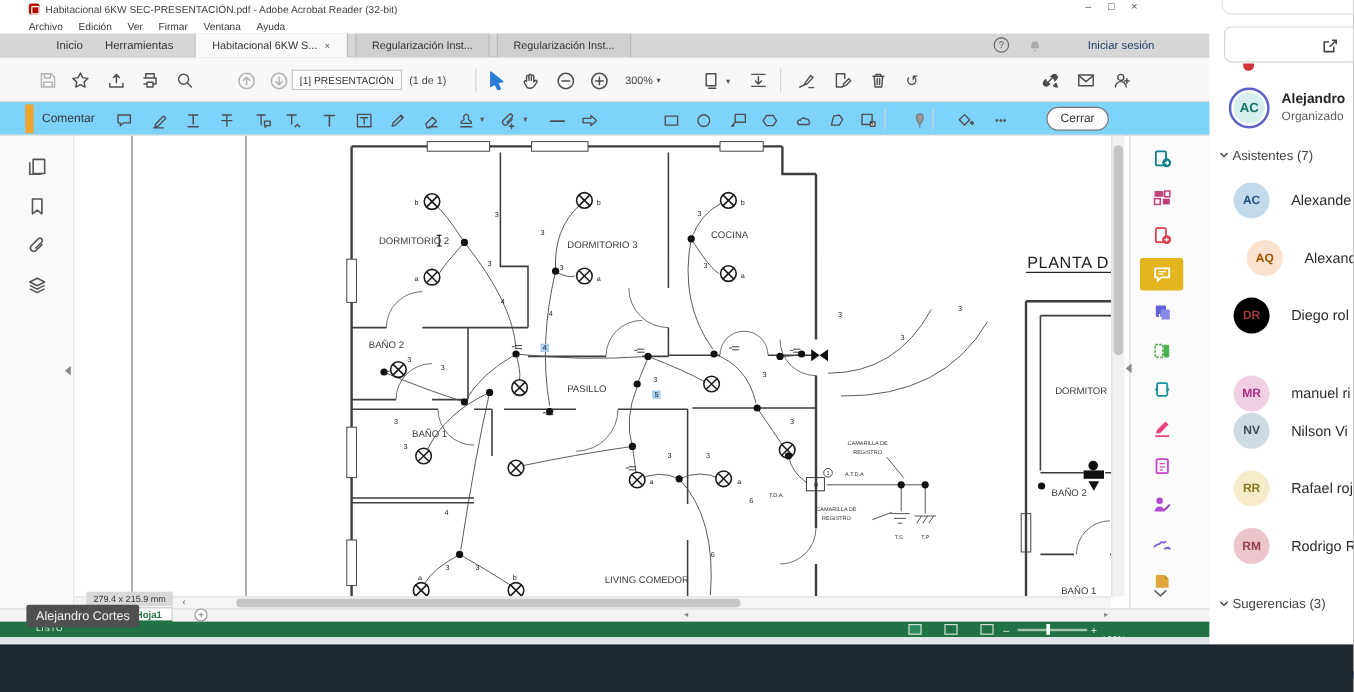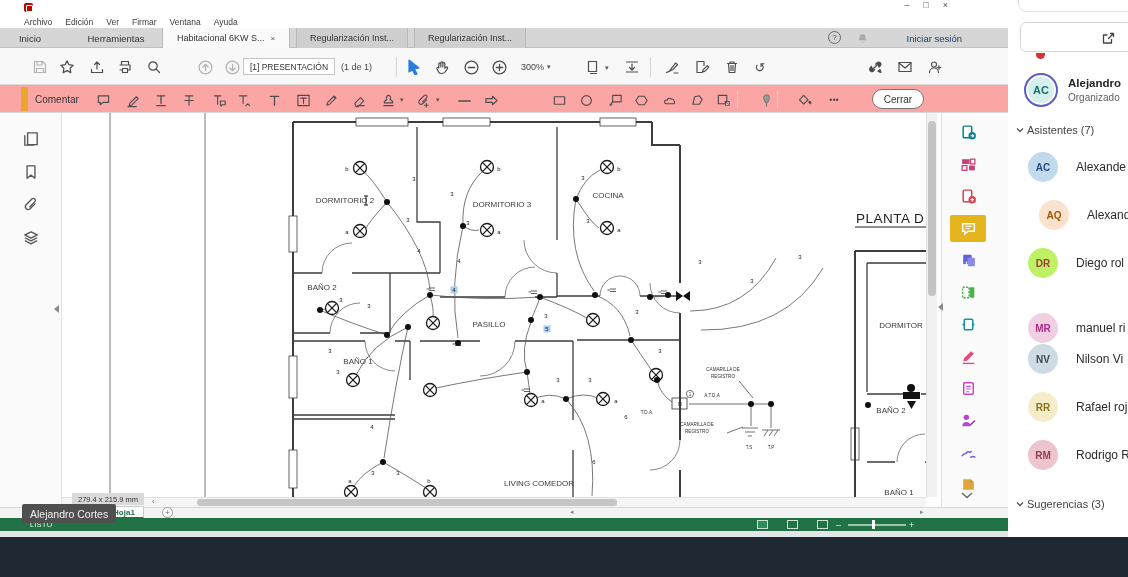--- a/index.html
+++ b/index.html
@@ -30,21 +30,21 @@
   .tbi{position:absolute;top:9px;width:20px;height:20px;display:flex;align-items:center;justify-content:center;}
   .tbi svg{stroke:#4d4d4d;fill:none;stroke-width:1.2;stroke-linecap:round;stroke-linejoin:round;}
   .tbi.dis{opacity:.4;}
   .vsep{position:absolute;top:9px;width:1px;height:20px;background:#d5d5d5;}
   .pagefield{position:absolute;left:243px;top:10px;width:92px;height:17px;border:1px solid #c6c6c6;background:#fff;
     font-size:8.5px;text-align:center;color:#333;font-family:"Liberation Sans",sans-serif;}
   .pagecount{position:absolute;left:341px;top:10px;height:17px;display:flex;align-items:center;font-size:9px;color:#444;}
   .zoomtxt{position:absolute;left:498px;top:10px;height:17px;display:flex;align-items:center;font-size:9px;color:#444;}
   .caret{font-size:7px;color:#555;margin-left:3px;}
 
-  .commentbar{position:absolute;left:0;top:85px;width:100%;height:28px;background:#fca5a5;border-bottom:1px solid #d8d8d8;}
+  .commentbar{position:absolute;left:0;top:85px;width:100%;height:28px;background:#7dd3fc;border-bottom:1px solid #d8d8d8;}
   .cb-accent{position:absolute;left:21px;top:2px;width:7px;height:24px;background:#eda52e;}
   .cb-label{position:absolute;left:35px;top:0;height:28px;display:flex;align-items:center;font-size:10px;color:#333;}
   .cbi{position:absolute;top:6px;width:18px;height:18px;display:flex;align-items:center;justify-content:center;}
   .cbi svg{stroke:#4d4d4d;fill:none;stroke-width:1.2;stroke-linecap:round;stroke-linejoin:round;}
   .cerrar{position:absolute;left:872px;top:4px;width:52px;height:20px;border:1px solid #757575;border-radius:10px;
     background:#fdfdfd;display:flex;align-items:center;justify-content:center;font-size:10px;color:#333;}
 
   .leftnav{position:absolute;left:0;top:113px;width:62px;height:394px;background:#fafafa;border-right:1px solid #e2e2e2;}
   .lni{position:absolute;left:22px;width:18px;height:18px;}
   .lni svg{stroke:#555;fill:none;stroke-width:1.2;stroke-linecap:round;stroke-linejoin:round;}
@@ -117,38 +117,39 @@
 </style>
 </head>
 <body>
 
 <div class="screen">
 
   <div class="acrobat">
 
     <div class="titlebar">
       <span class="pdficon"></span>
+      <span class="title-text">Habitacional 6KW SEC-PRESENTACIÓN.pdf - Adobe Acrobat Reader (32-bit)</span>
       <span class="winctl">
         <span>–</span>
         <span>□</span>
         <span>×</span>
       </span>
     </div>
 
     <div class="menubar">
       <span>Archivo</span>
       <span>Edición</span>
       <span>Ver</span>
       <span>Firmar</span>
       <span>Ventana</span>
       <span>Ayuda</span>
     </div>
 
     <div class="tabbar">
-      <span class="tab" style="left:4px;width:52px;">Inicio</span>
+      <span class="tab" style="left:32px;width:52px;">Inicio</span>
       <span class="tab" style="left:78px;width:76px;">Herramientas</span>
       <span class="tab doc-tab active" style="left:162px;width:128px;">
         <span>Habitacional 6KW S...</span>
         <span class="tab-close">×</span>
       </span>
       <span class="tab doc-tab" style="left:296px;width:112px;">Regularización Inst...</span>
       <span class="tab doc-tab" style="left:414px;width:112px;">Regularización Inst...</span>
       <span class="helpcirc">?</span>
       <svg style="position:absolute;left:856px;top:4px;" width="13" height="13" viewBox="0 0 16 16">
         <path d="M8,2.8 a3.6,3.6 0 0 1 3.6,3.6 c0,2.8 1.2,3.6 1.2,3.6 H3.2 c0,0 1.2,-.8 1.2,-3.6 A3.6,3.6 0 0 1 8,2.8 z M6.8,12 a1.2,1.2 0 0 0 2.4,0" fill="#a9a9a9" stroke="none"></path>
@@ -824,21 +825,21 @@
     <div id="attendee-list">
         <div class="att-row" style="top: 152px;">
           <span class="avatar att-av" style="background: rgb(195, 217, 236); color: rgb(32, 80, 129);">AC</span>
           <span class="att-name">Alexande</span>
         </div>
         <div class="att-row" style="top: 200px; margin-left: 11px;">
           <span class="avatar att-av" style="background: rgb(251, 226, 207); color: rgb(156, 87, 0);">AQ</span>
           <span class="att-name">Alexande</span>
         </div>
         <div class="att-row" style="top: 248px;">
-          <span class="avatar att-av" style="background: #bef264; color: rgb(159, 58, 56);">DR</span>
+          <span class="avatar att-av" style="background: #000000; color: rgb(159, 58, 56);">DR</span>
           <span class="att-name">Diego rol</span>
         </div>
         <div class="att-row" style="top: 313px;">
           <span class="avatar att-av" style="background: rgb(240, 207, 227); color: rgb(168, 47, 132);">MR</span>
           <span class="att-name">manuel ri</span>
         </div>
         <div class="att-row" style="top: 344px;">
           <span class="avatar att-av" style="background: rgb(207, 219, 226); color: rgb(59, 74, 84);">NV</span>
           <span class="att-name">Nilson Vi</span>
         </div>

